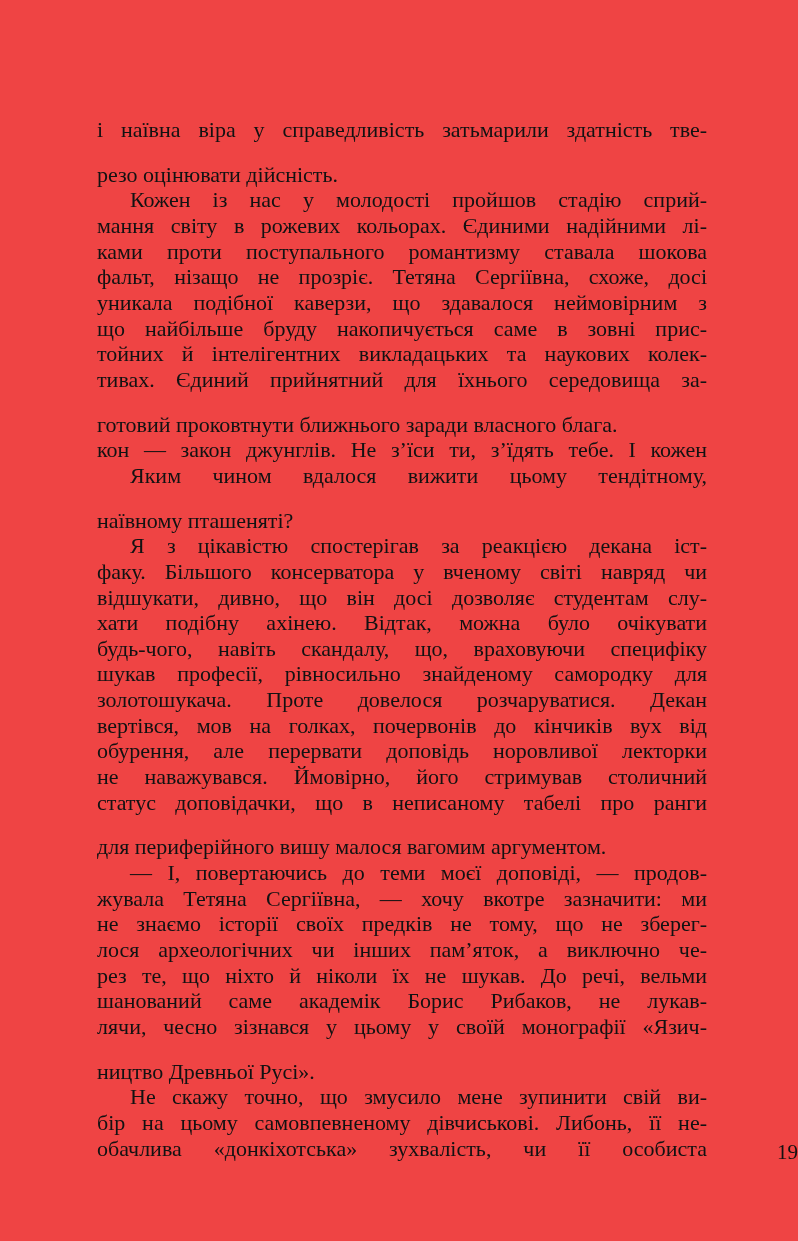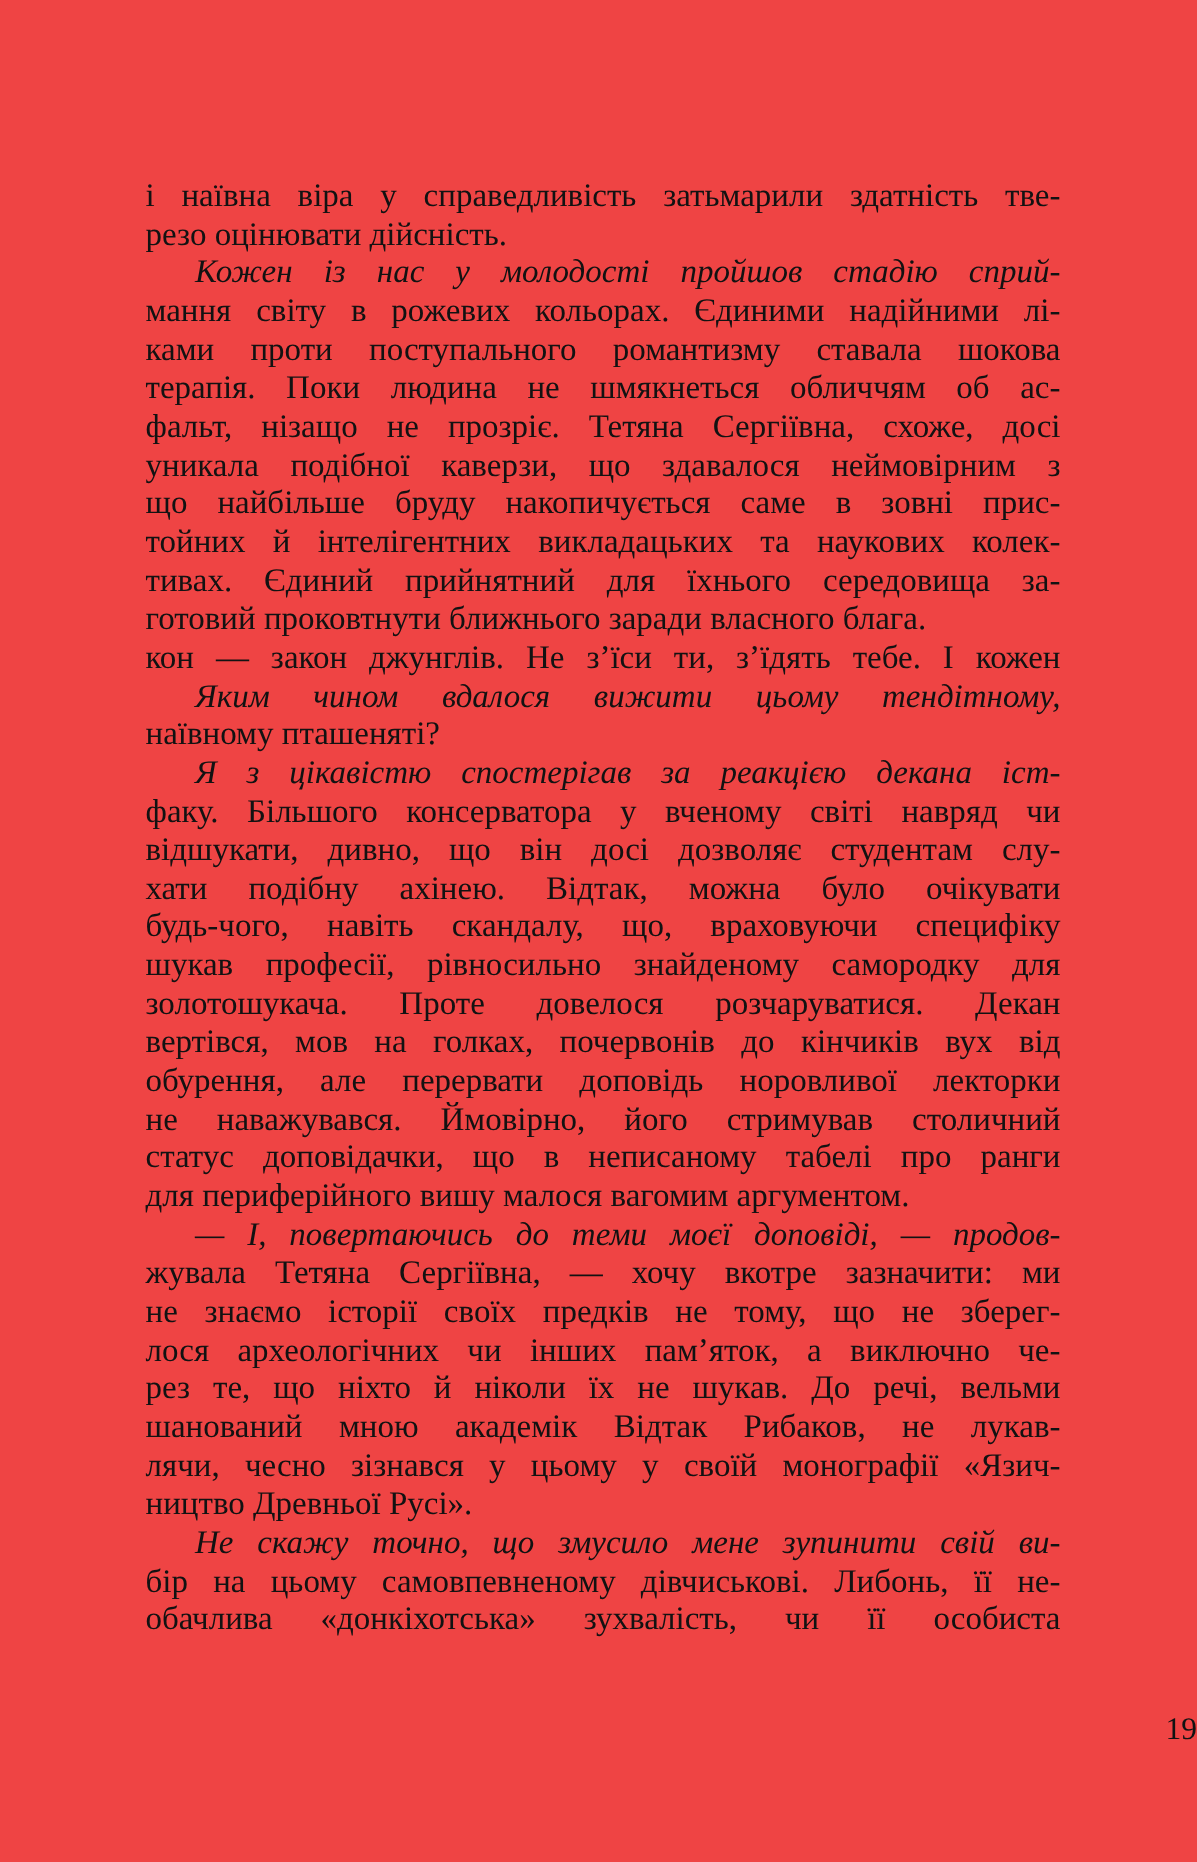--- a/index.html
+++ b/index.html
@@ -25,24 +25,24 @@
   .line {
     font-size: 22px;
     line-height: 25.66px;
     text-align: justify;
     text-align-last: justify;
     white-space: normal;
     color: #121212;
   }
   .line.indent {
     text-indent: 33px;
-    font-style: italic;
   }
   .line.para-end {
     text-align-last: left;
+    margin-top: 19px;
   }
   .page-number {
     position: absolute;
     top: 1139px;
     left: 0;
     width: 798px;
     text-align: right;
     font-size: 21px;
     line-height: 26px;
     color: #121212;
@@ -51,21 +51,20 @@
 </head>
 <body>
 
 <div class="page">
   <div class="text-block">
       <div class="line">і наївна віра у справедливість затьмарили здатність тве-</div>
       <div class="line para-end">резо оцінювати дійсність.</div>
       <div class="line indent">Кожен із нас у молодості пройшов стадію сприй-</div>
       <div class="line">мання світу в рожевих кольорах. Єдиними надійними лі-</div>
       <div class="line">ками проти поступального романтизму ставала шокова</div>
-      <div class="line">терапія. Поки людина не шмякнеться обличчям об ас-</div>
       <div class="line">фальт, нізащо не прозріє. Тетяна Сергіївна, схоже, досі</div>
       <div class="line">уникала подібної каверзи, що здавалося неймовірним з</div>
       <div class="line">що найбільше бруду накопичується саме в зовні прис-</div>
       <div class="line">тойних й інтелігентних викладацьких та наукових колек-</div>
       <div class="line">тивах. Єдиний прийнятний для їхнього середовища за-</div>
       <div class="line para-end">готовий проковтнути ближнього заради власного блага.</div>
       <div class="line">кон — закон джунглів. Не з’їси ти, з’їдять тебе. І кожен</div>
       <div class="line indent">Яким чином вдалося вижити цьому тендітному,</div>
       <div class="line para-end">наївному пташеняті?</div>
       <div class="line indent">Я з цікавістю спостерігав за реакцією декана іст-</div>
@@ -78,21 +77,21 @@
       <div class="line">вертівся, мов на голках, почервонів до кінчиків вух від</div>
       <div class="line">обурення, але перервати доповідь норовливої лекторки</div>
       <div class="line">не наважувався. Ймовірно, його стримував столичний</div>
       <div class="line">статус доповідачки, що в неписаному табелі про ранги</div>
       <div class="line para-end">для периферійного вишу малося вагомим аргументом.</div>
       <div class="line indent">— І, повертаючись до теми моєї доповіді, — продов-</div>
       <div class="line">жувала Тетяна Сергіївна, — хочу вкотре зазначити: ми</div>
       <div class="line">не знаємо історії своїх предків не тому, що не зберег-</div>
       <div class="line">лося археологічних чи інших пам’яток, а виключно че-</div>
       <div class="line">рез те, що ніхто й ніколи їх не шукав. До речі, вельми</div>
-      <div class="line">шанований мною академік Відтак Рибаков, не лукав-</div>
+      <div class="line">шанований саме академік Борис Рибаков, не лукав-</div>
       <div class="line">лячи, чесно зізнався у цьому у своїй монографії «Язич-</div>
       <div class="line para-end">ництво Древньої Русі».</div>
       <div class="line indent">Не скажу точно, що змусило мене зупинити свій ви-</div>
       <div class="line">бір на цьому самовпевненому дівчиськові. Либонь, її не-</div>
       <div class="line">обачлива «донкіхотська» зухвалість, чи її особиста</div>
     </div>
   <div class="page-number">19</div>
 </div>
 
 </body></html>

